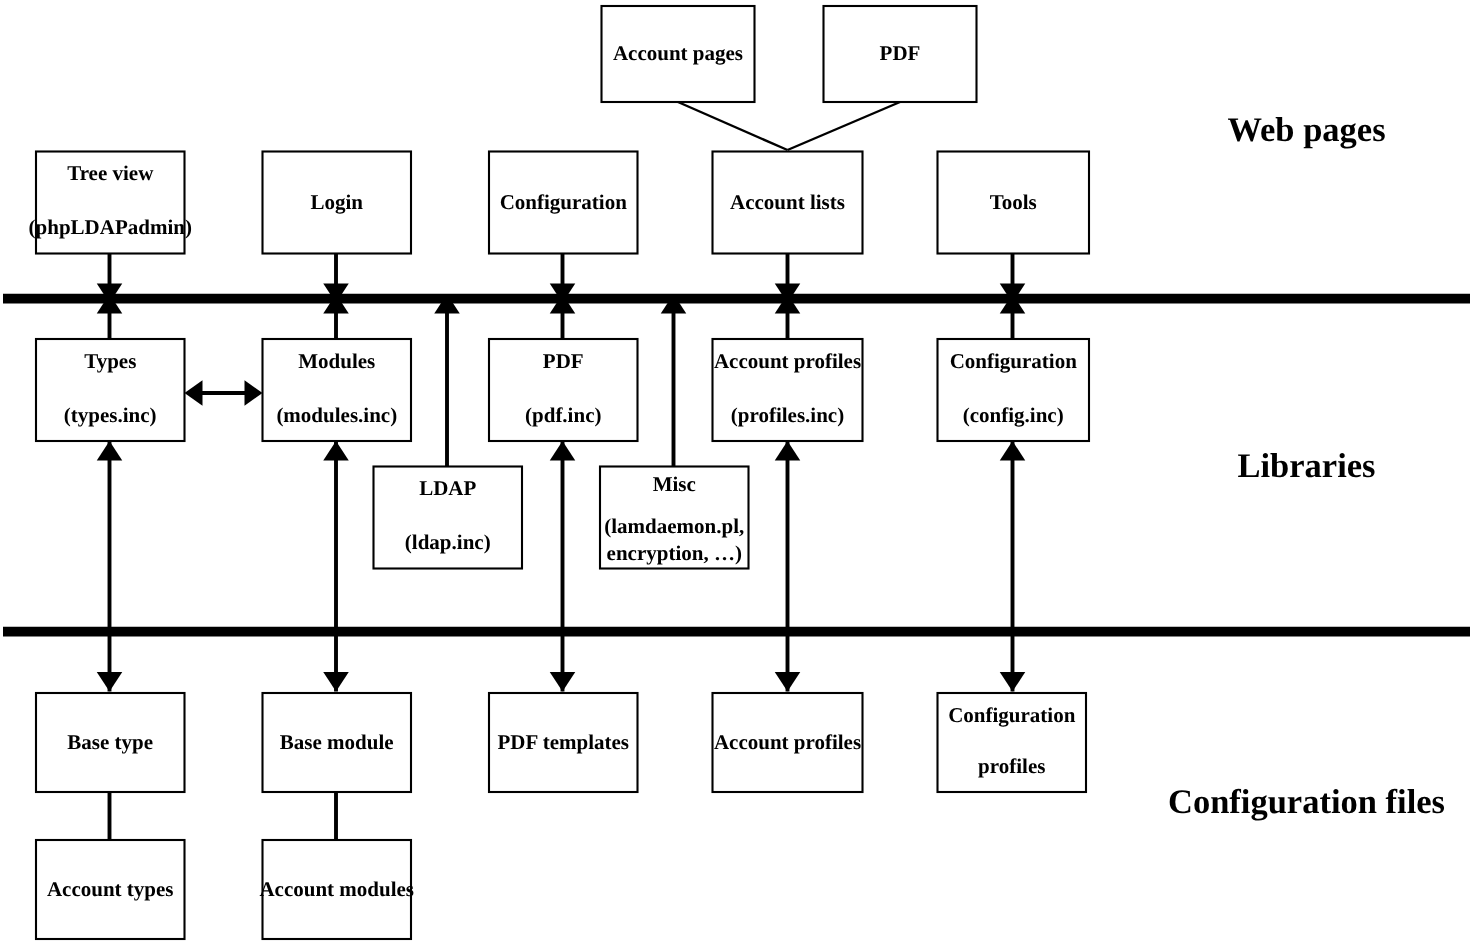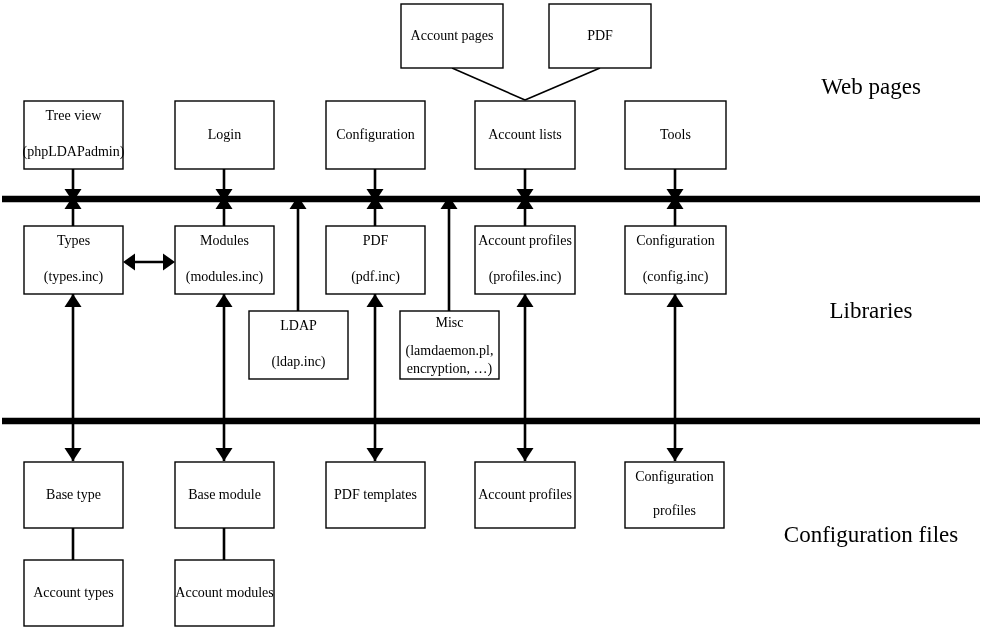--- a/index.html
+++ b/index.html
@@ -11,20 +11,21 @@
     width: 988px;
     height: 628px;
     font-family: "Liberation Serif", "DejaVu Serif", serif;
     overflow: hidden;
   }
   #diagram-root {
     position: relative;
     width: 988px;
     height: 628px;
     background: #ffffff;
+    font-weight: bold;
   }
   svg.diagram-canvas {
     position: absolute;
     top: 0;
     left: 0;
     width: 988px;
     height: 628px;
   }
   .node-box {
     fill: #ffffff;

